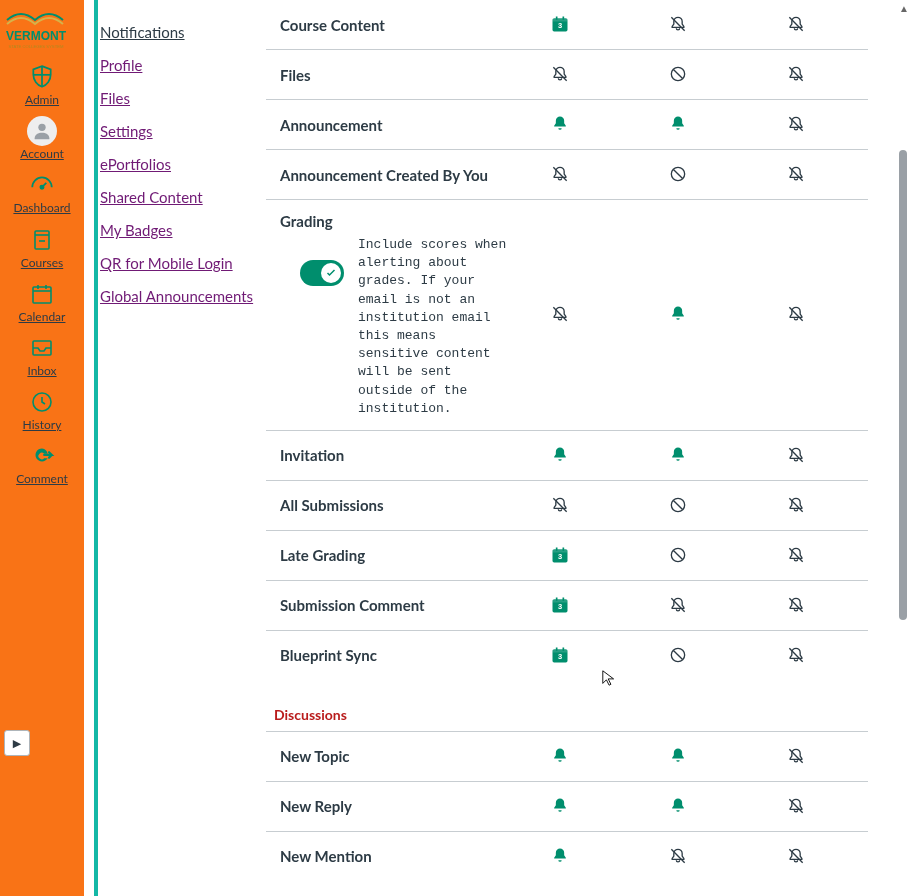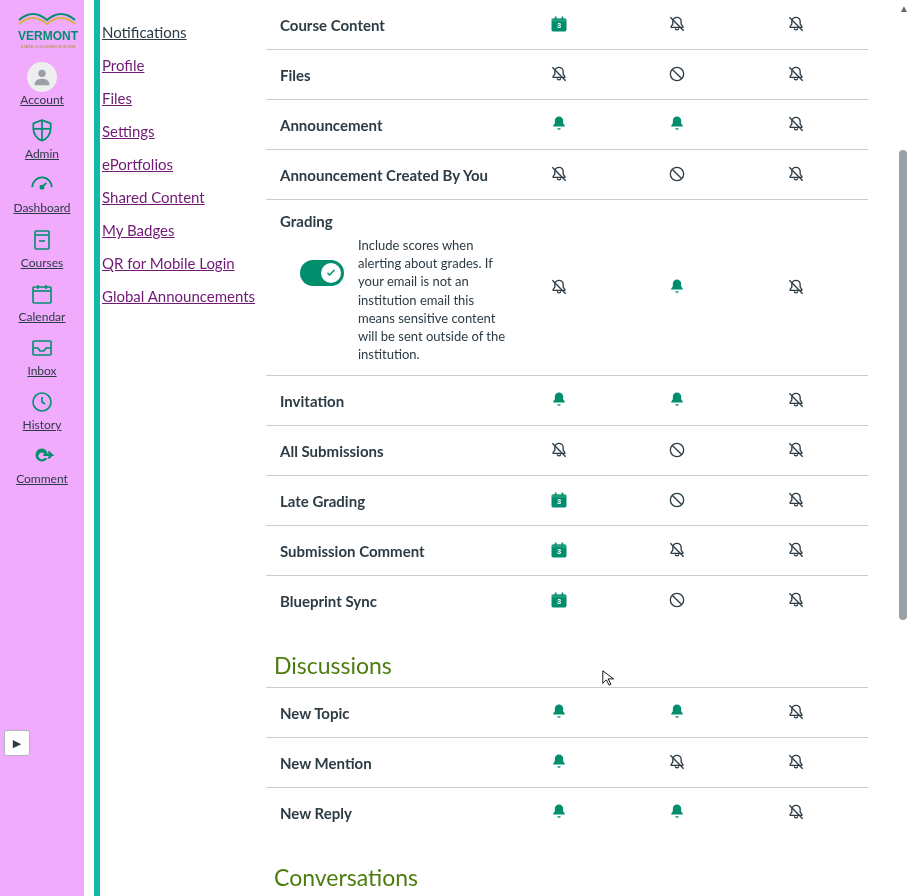--- a/index.html
+++ b/index.html
@@ -1,45 +1,45 @@
 <!DOCTYPE html>
 <html><head>
 <meta charset="utf-8">
 <style>
 * { box-sizing: border-box; margin: 0; padding: 0; }
 html, body { width: 912px; height: 896px; font-family: "Lato", "Helvetica Neue", Arial, sans-serif; background:#fff; color:#2d3b45; overflow:hidden; position:relative; }
 .app { display:flex; width:912px; height:896px; }
 
 
-.global-nav { width:84px; flex-shrink:0; background:#f0abfc; display:flex; flex-direction:column; align-items:flex-end; padding-top:6px; }
+.global-nav { width:84px; flex-shrink:0; background:#f97316; display:flex; flex-direction:column; align-items:flex-start; padding-top:6px; }
 .global-nav .logo { width:72px; height:50px; display:flex; flex-direction:column; align-items:center; justify-content:flex-start; }
 .global-nav .nav-item { width:84px; display:flex; flex-direction:column; align-items:center; justify-content:center; padding:6px 0 4px 0; cursor:pointer; text-align:center; }
 .global-nav .nav-item .ic { width:30px; height:30px; display:flex; align-items:center; justify-content:center; color:#008e6d; }
 .global-nav .nav-item .lbl { font-size:12px; color:#2d3b45; text-decoration:underline; margin-top:1px; line-height:1.1; }
 .global-nav .nav-item.commons .ic { color:#008e6d; }
 .global-nav .avatar-circle { width:34px; height:34px; border-radius:50%; background:#eee; display:flex; align-items:center; justify-content:center; color:#777; }
 
 
-.secondary-nav { width:172px; flex-shrink:0; padding:22px 8px 0 2px; border-left:6px solid #14b8a6; margin-left:10px; }
+.secondary-nav { width:172px; flex-shrink:0; padding:22px 8px 0 2px; border-left:4px solid #14b8a6; margin-left:10px; }
 .secondary-nav ul { list-style:none; }
 .secondary-nav li { margin-bottom:14px; }
 .secondary-nav a { color:#701a75; text-decoration:underline; font-size:15px; line-height:1.2; }
 .secondary-nav a.active { color:#2d3b45; text-decoration:underline; font-weight:400; }
 
 
 .content { flex:1; position:relative; padding-right:44px;}
-.section-title { font-size:23px; font-weight:400; color:#4d7c0f; margin:20px 0 10px 8px; }
+.section-title { font-size:14px; font-weight:700; color:#b91c1c; margin:20px 0 10px 8px; }
 table.notif { width:100%; border-collapse:collapse; }
 table.notif tr { }
 .row-divider td { border-top:1px solid #c7cdd1; }
 table.notif td { padding:12px 6px; vertical-align:middle; }
 table.notif td.label { width:250px; padding-left:14px; font-size:15px; font-weight:700; color:#2d3b45; }
 table.notif td.iconcell { width:120px; text-align:left; padding-left:34px; }
 .grading-extra { display:flex; align-items:flex-start; gap:14px; margin-top:6px; padding-left:20px; }
-.grading-desc { font-size:13px; color:#2d3b45; line-height:1.4; max-width:170px; font-weight:400; }
+.grading-desc { font-size:13px; color:#2d3b45; line-height:1.4; max-width:170px; font-weight:400;font-family:Liberation Mono, monospace; }
 .toggle { width:44px; height:26px; border-radius:13px; background:#008e6d; position:relative; margin-top:24px; flex-shrink:0;}
 .toggle .knob { position:absolute; right:3px; top:3px; width:20px; height:20px; border-radius:50%; background:#fff; display:flex; align-items:center; justify-content:center; color:#008e6d; }
 .icon-btn { width:24px; height:24px; display:inline-flex; align-items:center; justify-content:center; cursor:pointer; }
 
 
 .scrollbar-track { position:absolute; right:2px; top:0; width:14px; height:896px; background:transparent; }
 .scrollbar-thumb { position:absolute; right:3px; top:150px; width:8px; height:470px; background:#9aa0a6; border-radius:4px; }
 .scrollbar-arrow-up { position:absolute; right:1px; top:2px; font-size:10px; color:#666; }
 
 .side-toggle { position:absolute; left:4px; bottom:140px; width:26px; height:26px; border:1px solid #aeb5ba; border-radius:3px; background:#fff; display:flex; align-items:center; justify-content:center; color:#2d3b45; cursor:pointer; font-size:11px; }
@@ -55,38 +55,38 @@
     <div class="logo">
       <svg width="70" height="48" viewBox="0 0 70 48">
         <path d="M6 14 Q20 2 34 14 Q48 2 62 14" fill="none" stroke="#008e6d" stroke-width="2"></path>
         <path d="M6 18 Q20 6 34 18 Q48 6 62 18" fill="none" stroke="#d6b24a" stroke-width="2"></path>
         <text x="35" y="34" text-anchor="middle" font-size="12" font-weight="700" fill="#008e6d" font-family="Arial">VERMONT</text>
         <text x="35" y="42" text-anchor="middle" font-size="4.2" fill="#b08a1e" font-family="Arial">STATE COLLEGES SYSTEM</text>
       </svg>
     </div>
 
     <div class="nav-item">
+      <div class="ic">
+        <svg width="26" height="26" viewBox="0 0 24 24" fill="none" stroke="#008e6d" stroke-width="1.6">
+            <path d="M12 2l8 3v5c0 5-3.5 9.5-8 11-4.5-1.5-8-6-8-11V5l8-3z"></path>
+            <path d="M12 2v19"></path>
+            <path d="M4 10h16"></path>
+          </svg>
+      </div>
+      <span class="lbl">Admin</span>
+    </div>
+
+    <div class="nav-item">
       <div class="ic avatar-circle">
         <svg width="22" height="22" viewBox="0 0 24 24" fill="#9aa0a6">
             <circle cx="12" cy="8" r="4"></circle>
             <path d="M4 20c0-4 4-6 8-6s8 2 8 6v1H4z"></path>
           </svg>
       </div>
       <span class="lbl">Account</span>
-    </div>
-
-    <div class="nav-item">
-      <div class="ic">
-        <svg width="26" height="26" viewBox="0 0 24 24" fill="none" stroke="#008e6d" stroke-width="1.6">
-            <path d="M12 2l8 3v5c0 5-3.5 9.5-8 11-4.5-1.5-8-6-8-11V5l8-3z"></path>
-            <path d="M12 2v19"></path>
-            <path d="M4 10h16"></path>
-          </svg>
-      </div>
-      <span class="lbl">Admin</span>
     </div>
 
     <div class="nav-item">
       <div class="ic">
         <svg width="26" height="26" viewBox="0 0 24 24" fill="none" stroke="#008e6d" stroke-width="1.6">
             <path d="M3 14a9 9 0 0 1 18 0"></path>
             <circle cx="12" cy="14" r="1.5" fill="#008e6d"></circle>
             <line x1="12" y1="14" x2="16" y2="10"></line>
           </svg>
       </div>
@@ -435,54 +435,54 @@
               </span></td>
             <td class="iconcell"><span class="icon-btn">
                 <svg width="20" height="20" viewBox="0 0 24 24" fill="none" stroke="#2d3b45" stroke-width="1.6">
                   <path d="M12 4a5 5 0 0 0-5 5v3l-2 3v1h14v-1l-2-3V9a5 5 0 0 0-5-5z"></path>
                   <path d="M10 17a2 2 0 0 0 4 0"></path>
                   <line x1="4" y1="4" x2="20" y2="20"></line>
                 </svg>
               </span></td>
           </tr>
           <tr class="row-divider">
+            <td class="label">New Reply</td>
+            <td class="iconcell"><span class="icon-btn">
+                <svg width="20" height="20" viewBox="0 0 24 24" fill="#008e6d">
+                  <path d="M12 3a5 5 0 0 0-5 5v3l-2 3v1h14v-1l-2-3V8a5 5 0 0 0-5-5z"></path>
+                  <path d="M10 17a2 2 0 0 0 4 0z"></path>
+                </svg>
+              </span></td>
+            <td class="iconcell"><span class="icon-btn">
+                <svg width="20" height="20" viewBox="0 0 24 24" fill="#008e6d">
+                  <path d="M12 3a5 5 0 0 0-5 5v3l-2 3v1h14v-1l-2-3V8a5 5 0 0 0-5-5z"></path>
+                  <path d="M10 17a2 2 0 0 0 4 0z"></path>
+                </svg>
+              </span></td>
+            <td class="iconcell"><span class="icon-btn">
+                <svg width="20" height="20" viewBox="0 0 24 24" fill="none" stroke="#2d3b45" stroke-width="1.6">
+                  <path d="M12 4a5 5 0 0 0-5 5v3l-2 3v1h14v-1l-2-3V9a5 5 0 0 0-5-5z"></path>
+                  <path d="M10 17a2 2 0 0 0 4 0"></path>
+                  <line x1="4" y1="4" x2="20" y2="20"></line>
+                </svg>
+              </span></td>
+          </tr>
+          <tr class="row-divider">
             <td class="label">New Mention</td>
             <td class="iconcell"><span class="icon-btn">
                 <svg width="20" height="20" viewBox="0 0 24 24" fill="#008e6d">
                   <path d="M12 3a5 5 0 0 0-5 5v3l-2 3v1h14v-1l-2-3V8a5 5 0 0 0-5-5z"></path>
                   <path d="M10 17a2 2 0 0 0 4 0z"></path>
                 </svg>
               </span></td>
             <td class="iconcell"><span class="icon-btn">
                 <svg width="20" height="20" viewBox="0 0 24 24" fill="none" stroke="#2d3b45" stroke-width="1.6">
                   <path d="M12 4a5 5 0 0 0-5 5v3l-2 3v1h14v-1l-2-3V9a5 5 0 0 0-5-5z"></path>
                   <path d="M10 17a2 2 0 0 0 4 0"></path>
                   <line x1="4" y1="4" x2="20" y2="20"></line>
-                </svg>
-              </span></td>
-            <td class="iconcell"><span class="icon-btn">
-                <svg width="20" height="20" viewBox="0 0 24 24" fill="none" stroke="#2d3b45" stroke-width="1.6">
-                  <path d="M12 4a5 5 0 0 0-5 5v3l-2 3v1h14v-1l-2-3V9a5 5 0 0 0-5-5z"></path>
-                  <path d="M10 17a2 2 0 0 0 4 0"></path>
-                  <line x1="4" y1="4" x2="20" y2="20"></line>
-                </svg>
-              </span></td>
-          </tr>
-          <tr class="row-divider">
-            <td class="label">New Reply</td>
-            <td class="iconcell"><span class="icon-btn">
-                <svg width="20" height="20" viewBox="0 0 24 24" fill="#008e6d">
-                  <path d="M12 3a5 5 0 0 0-5 5v3l-2 3v1h14v-1l-2-3V8a5 5 0 0 0-5-5z"></path>
-                  <path d="M10 17a2 2 0 0 0 4 0z"></path>
-                </svg>
-              </span></td>
-            <td class="iconcell"><span class="icon-btn">
-                <svg width="20" height="20" viewBox="0 0 24 24" fill="#008e6d">
-                  <path d="M12 3a5 5 0 0 0-5 5v3l-2 3v1h14v-1l-2-3V8a5 5 0 0 0-5-5z"></path>
-                  <path d="M10 17a2 2 0 0 0 4 0z"></path>
                 </svg>
               </span></td>
             <td class="iconcell"><span class="icon-btn">
                 <svg width="20" height="20" viewBox="0 0 24 24" fill="none" stroke="#2d3b45" stroke-width="1.6">
                   <path d="M12 4a5 5 0 0 0-5 5v3l-2 3v1h14v-1l-2-3V9a5 5 0 0 0-5-5z"></path>
                   <path d="M10 17a2 2 0 0 0 4 0"></path>
                   <line x1="4" y1="4" x2="20" y2="20"></line>
                 </svg>
               </span></td>
           </tr>

